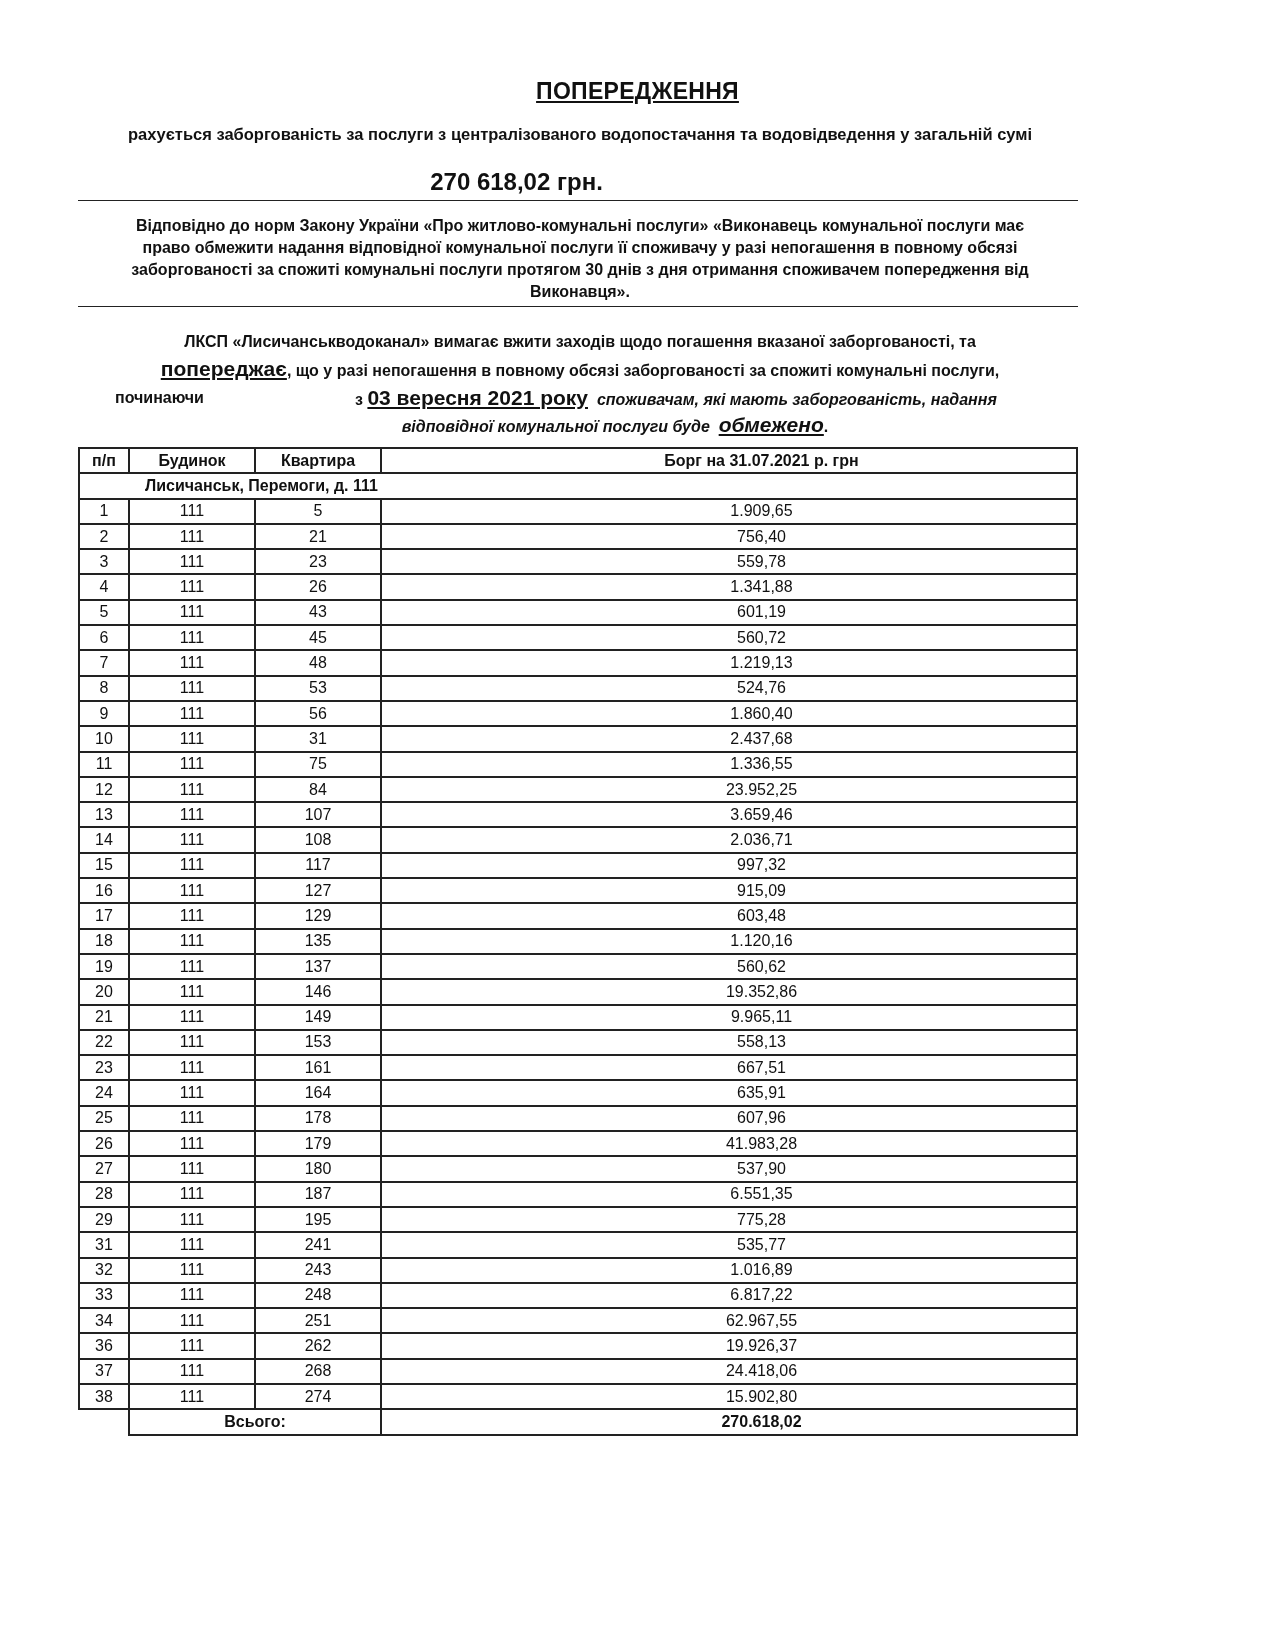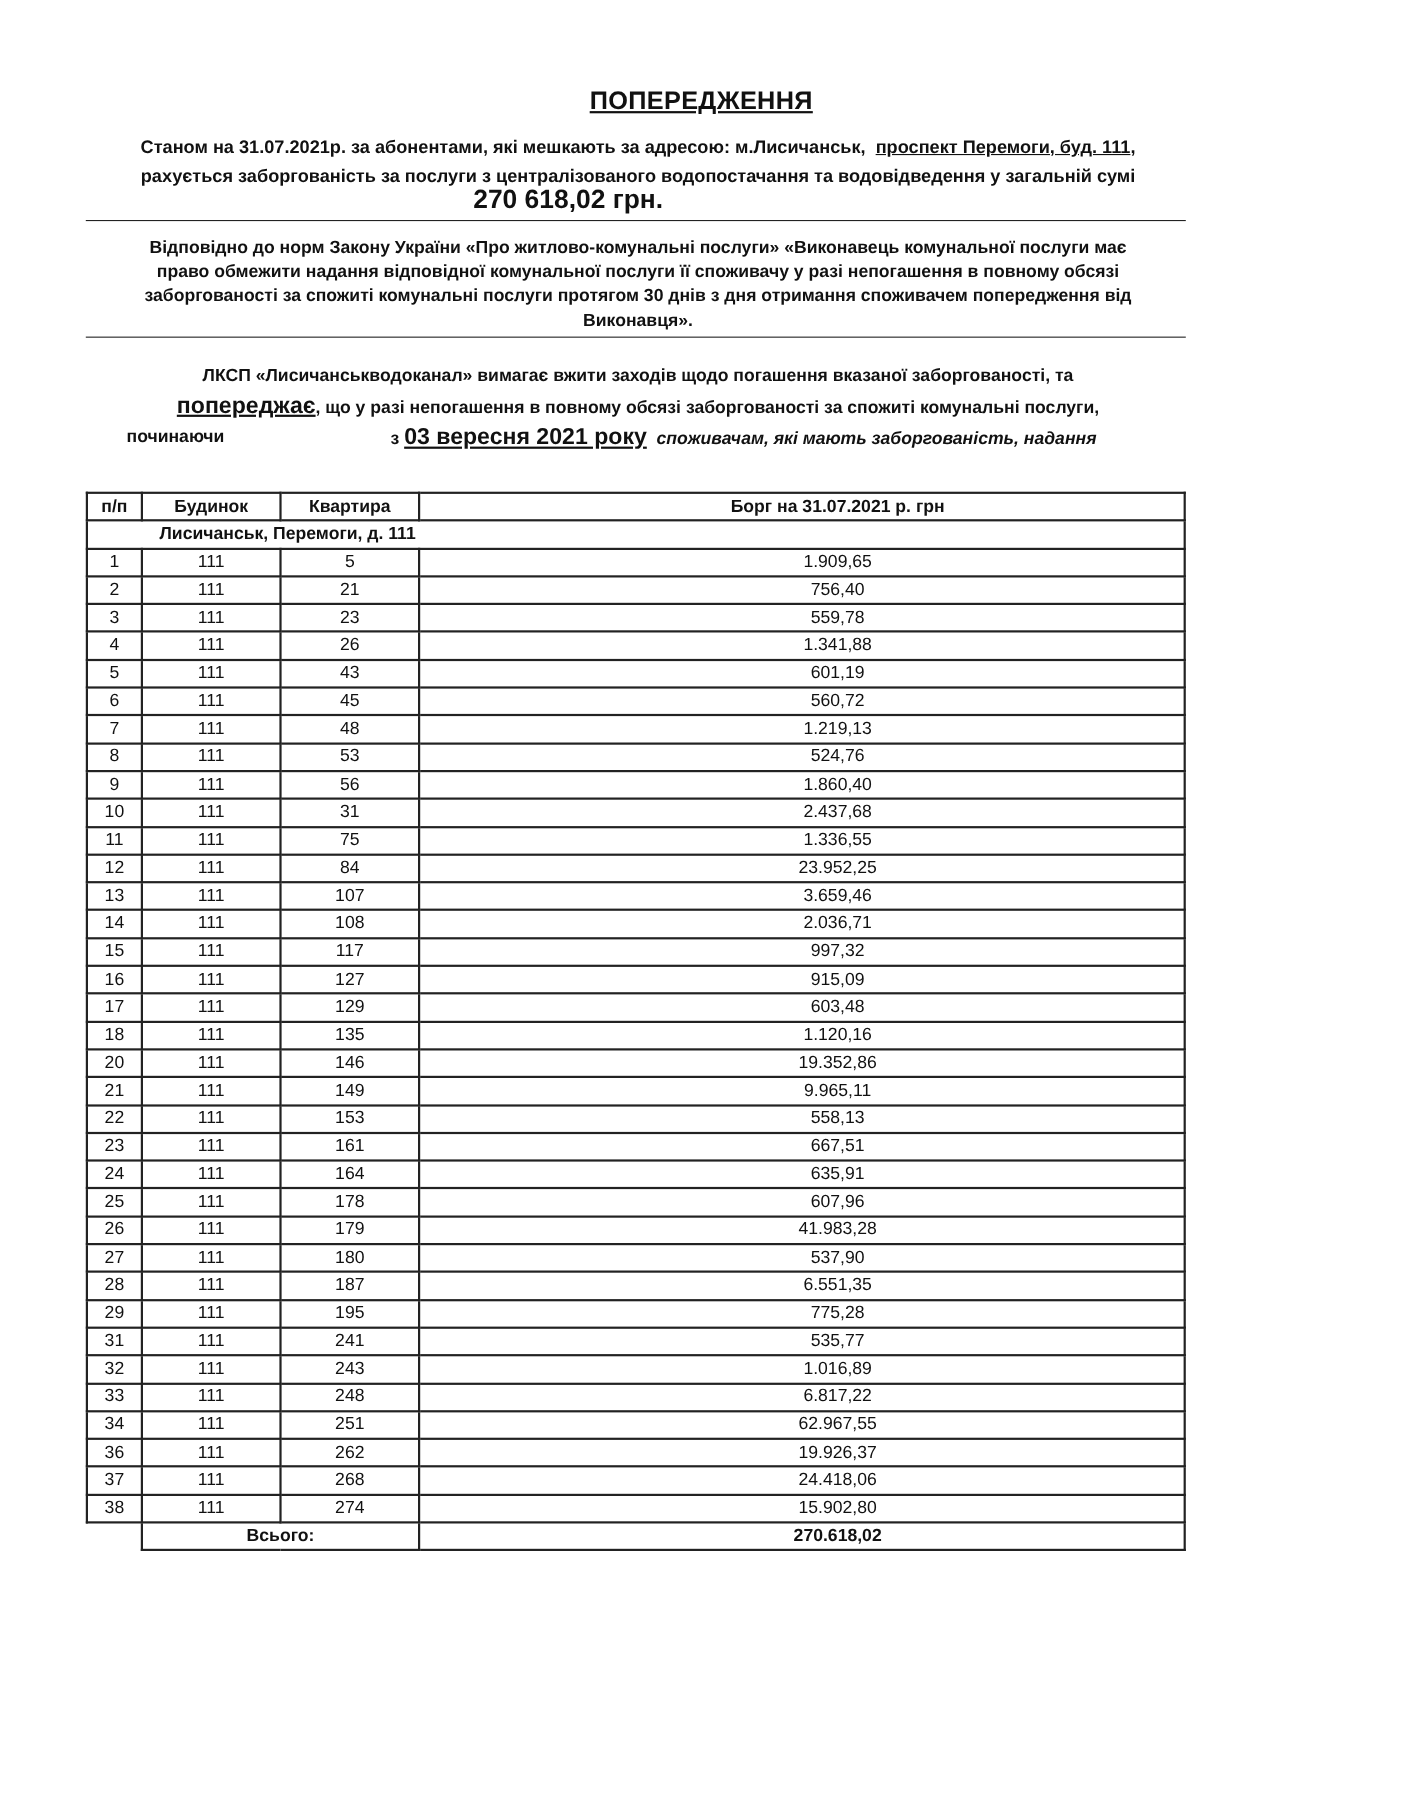--- a/index.html
+++ b/index.html
@@ -30,24 +30,20 @@
   .total td.blank { border: none; border-top: 2px solid #222; }
   .total td { font-weight: bold; border-radius: 12px; }
 </style>
 </head>
 <body>
 
 <div class="page">
   <div class="title">ПОПЕРЕДЖЕННЯ</div>
 
   <div class="p1">
-    <div>
-      <span>Станом на 31.07.2021р. за абонентами, які мешкають за адресою: м.Лисичанськ,</span>&nbsp;
-      <span class="u">проспект Перемоги, буд. 111</span><span>,</span>
-    </div>
     <div>рахується  заборгованість за послуги з централізованого водопостачання та водовідведення у  загальній  сумі</div>
   </div>
   <div class="sum">270 618,02 грн.</div>
 
   <div class="rule" style="top:200px"></div>
 
   <div class="p2">
     <div>Відповідно до норм Закону України «Про житлово-комунальні послуги» «Виконавець комунальної послуги  має</div>
     <div>право обмежити  надання відповідної комунальної послуги її споживачу  у разі непогашення в повному обсязі</div>
     <div>заборгованості за спожиті комунальні послуги протягом 30 днів з дня отримання споживачем попередження від</div>
@@ -61,20 +57,24 @@
     <div class="l1">
       <span class="big">попереджає</span><span>,  що  у  разі  непогашення в повному обсязі заборгованості за спожиті комунальні послуги,</span>
     </div>
     <div class="l3">
       <span class="a">починаючи</span>
       <span class="b">
         <span>з</span>
         <span class="big">03 вересня 2021 року</span>&nbsp;
         <span class="ital">споживачам, які мають заборгованість,  надання</span>
       </span>
+    </div>
+    <div class="l4">
+      <span class="ital">відповідної  комунальної   послуги  буде</span>&nbsp;
+      <span class="big ital">обмежено</span><span>.</span>
     </div>
   </div>
 
   <table class="debt">
     <thead>
       <tr>
         <th class="c-num">п/п</th>
         <th class="c-bld">Будинок</th>
         <th class="c-apt">Квартира</th>
         <th class="c-debt">Борг на 31.07.2021 р. грн</th>
@@ -186,20 +186,26 @@
           <td class="c-apt">129</td>
           <td class="c-debt">603,48</td>
         </tr>
         <tr>
           <td class="c-num">18</td>
           <td class="c-bld">111</td>
           <td class="c-apt">135</td>
           <td class="c-debt">1.120,16</td>
         </tr>
         <tr>
+          <td class="c-num">19</td>
+          <td class="c-bld">111</td>
+          <td class="c-apt">137</td>
+          <td class="c-debt">560,62</td>
+        </tr>
+        <tr>
           <td class="c-num">20</td>
           <td class="c-bld">111</td>
           <td class="c-apt">146</td>
           <td class="c-debt">19.352,86</td>
         </tr>
         <tr>
           <td class="c-num">21</td>
           <td class="c-bld">111</td>
           <td class="c-apt">149</td>
           <td class="c-debt">9.965,11</td>

